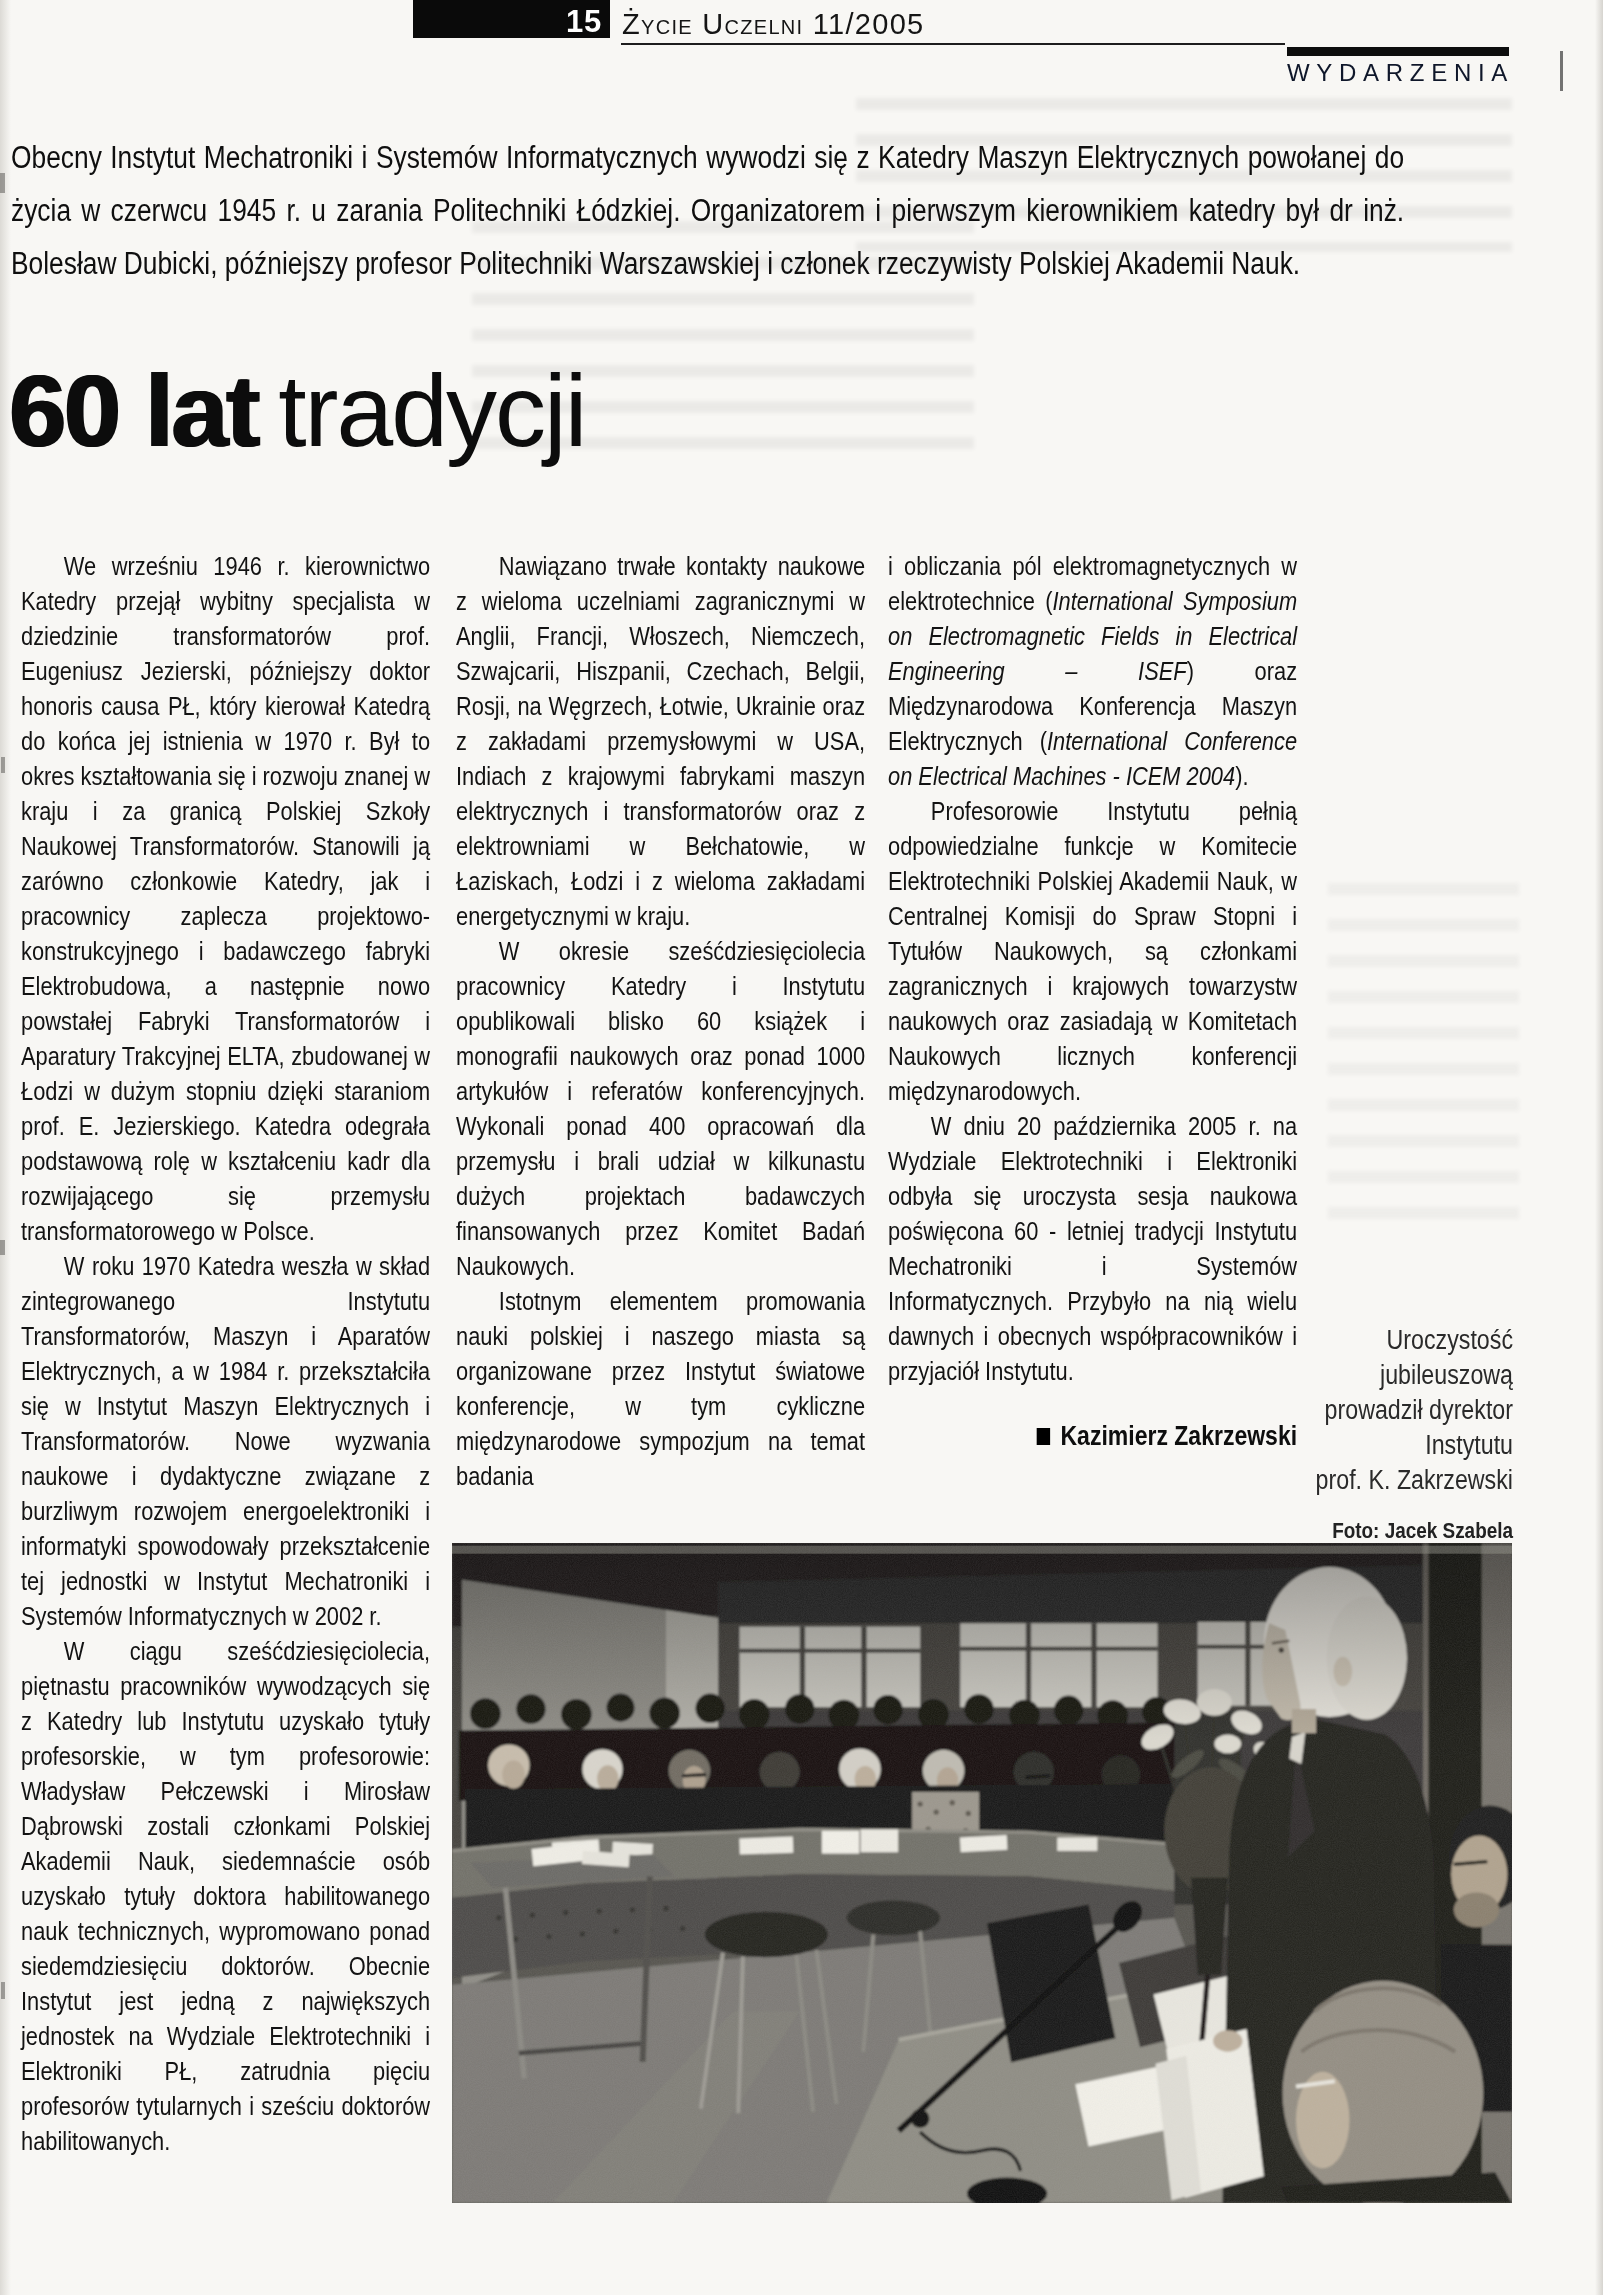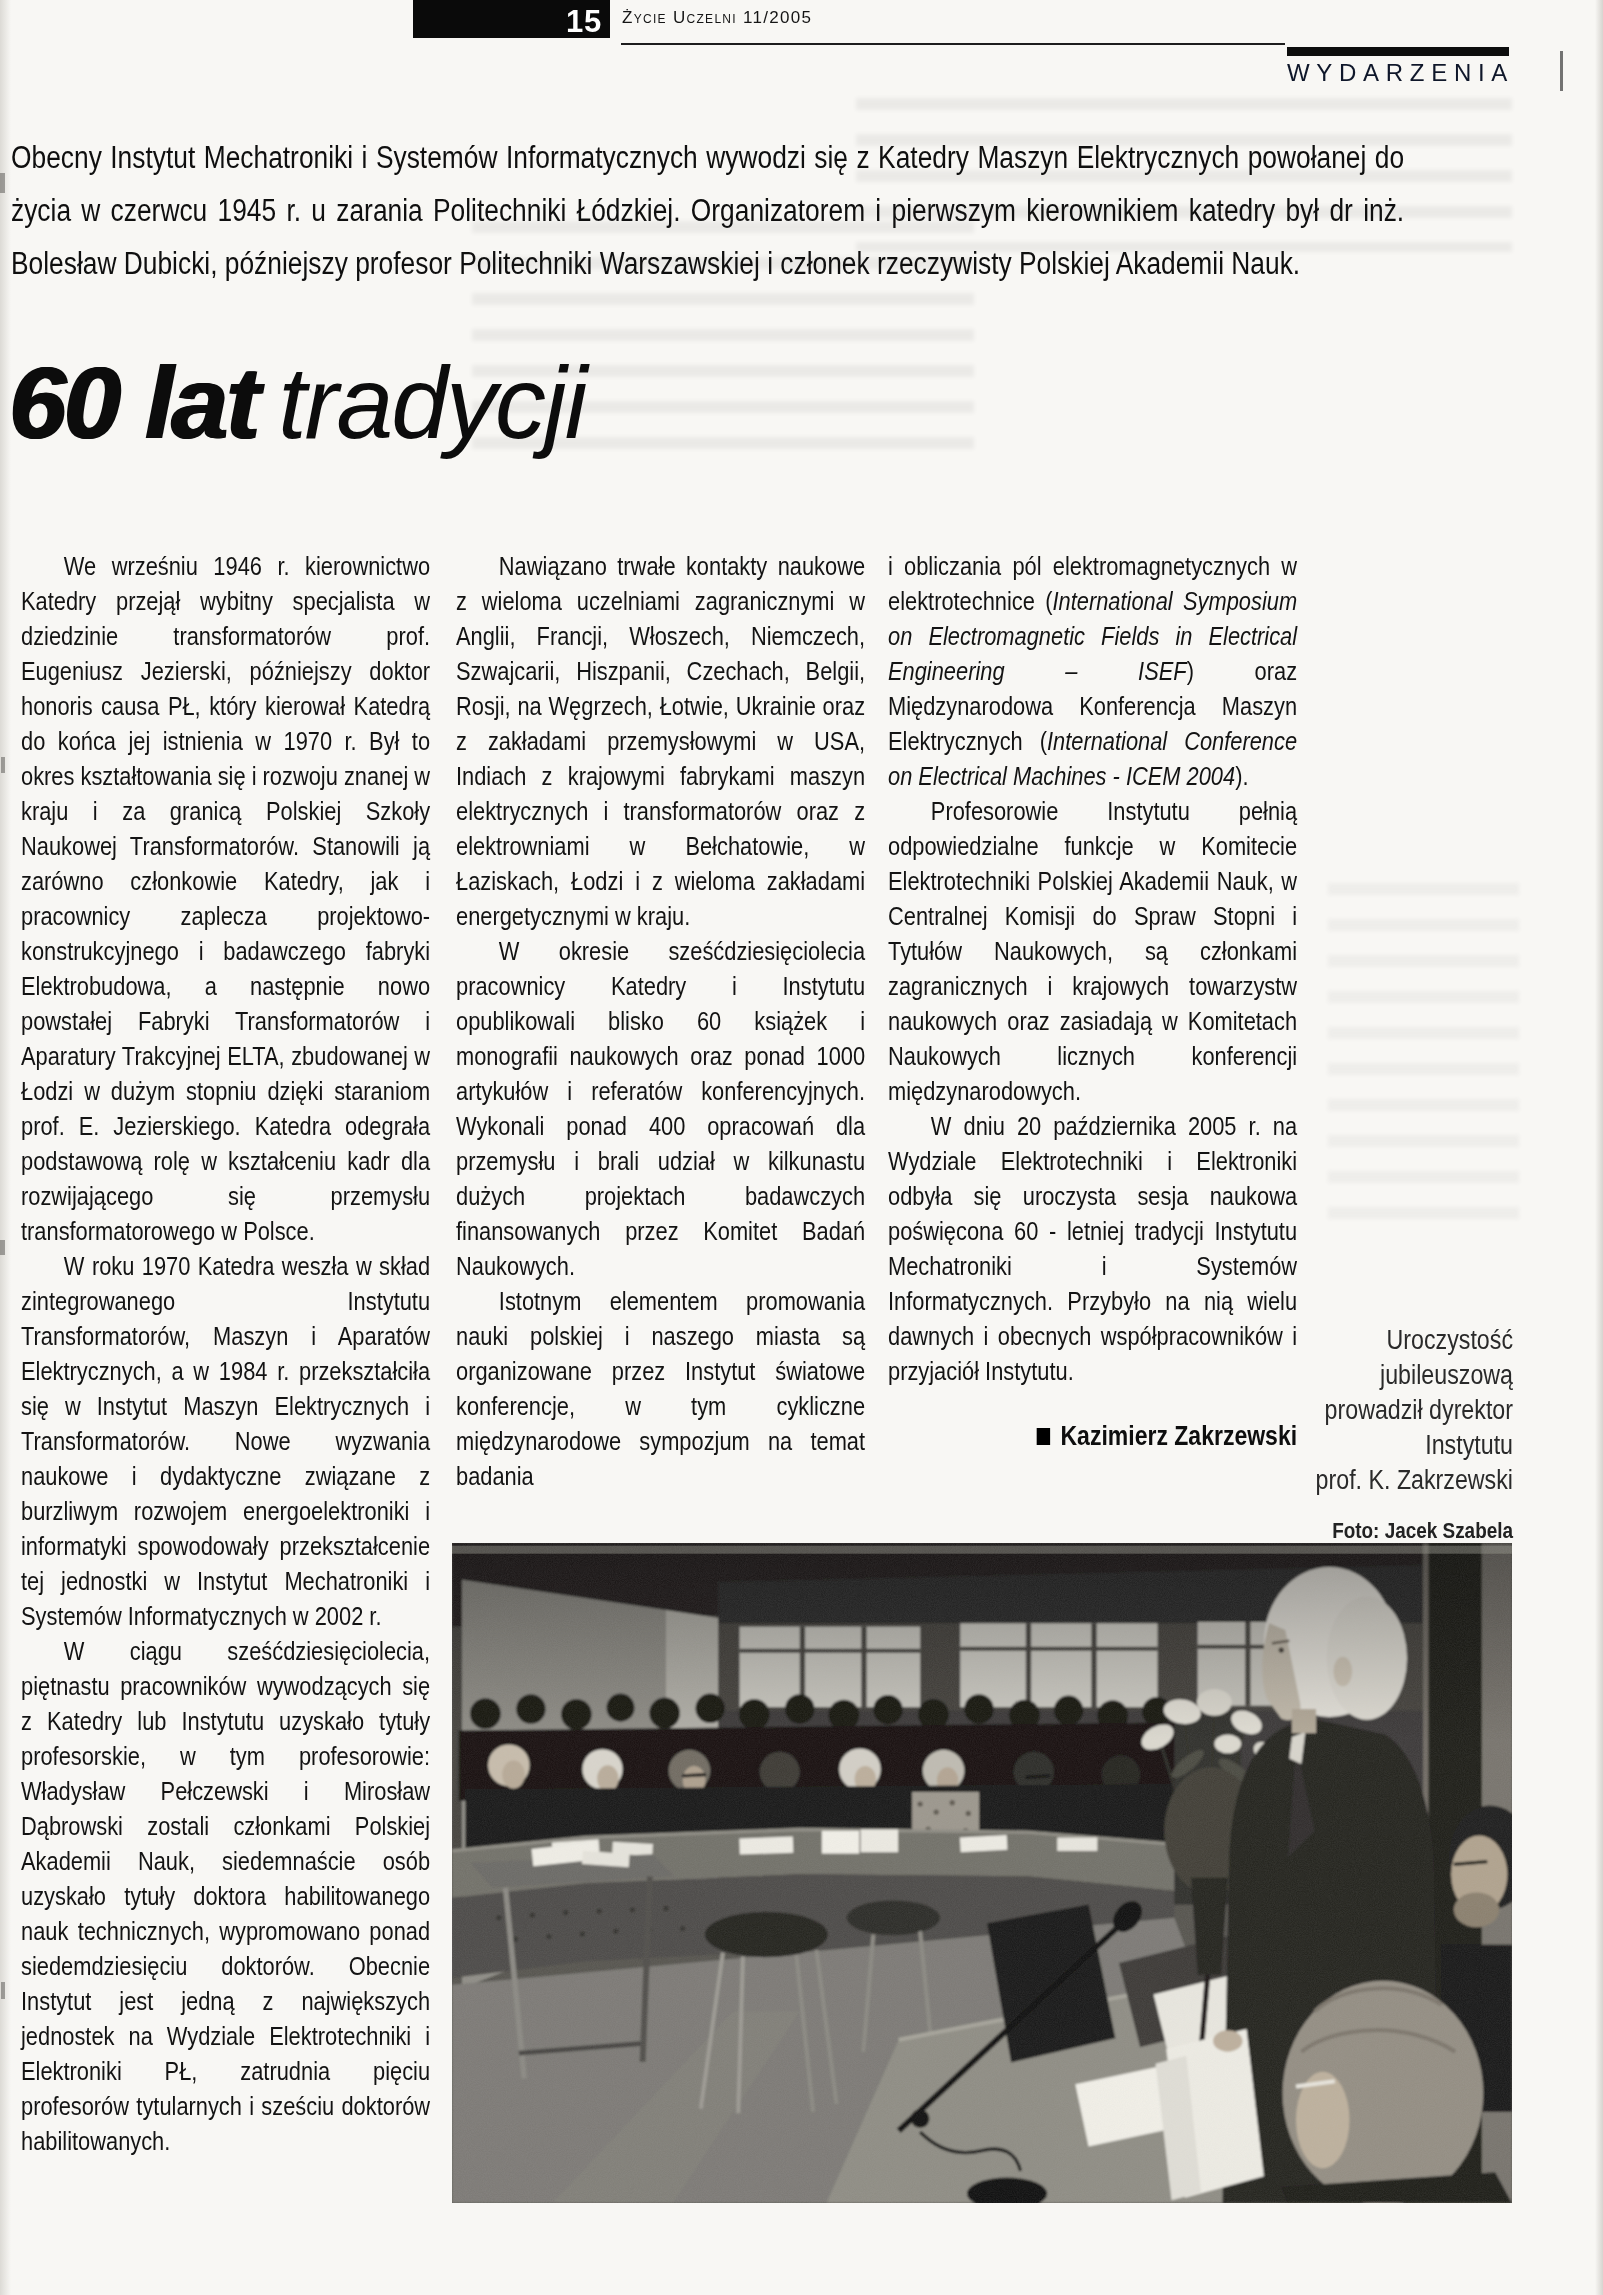--- a/index.html
+++ b/index.html
@@ -22,33 +22,33 @@
   .ghost{position:absolute;opacity:.07;filter:blur(2px);
     background:repeating-linear-gradient(180deg,#444 0 12px,transparent 12px 36px);}
   .g1{left:856px;top:98px;width:656px;height:154px;}
   .g2{left:472px;top:221px;width:502px;height:241px;}
   .g3{left:1328px;top:883px;width:191px;height:348px;opacity:.05;}
 
   
   .hdr-bar{position:absolute;left:413px;top:0;width:197px;height:38px;background:#0a0a0a;text-align:right;}
   .hdr-num{position:absolute;right:8px;bottom:0.7px;color:#ffffff;
     font-size:31px;font-weight:700;letter-spacing:0.7px;line-height:1;}
-  .hdr-journal{position:absolute;left:622px;top:8px;font-size:17px;
+  .hdr-journal{position:absolute;left:622px;top:8px;font-size:29px;
     font-variant:small-caps;letter-spacing:1.3px;color:#151515;}
   .hdr-rule{position:absolute;left:621px;top:43px;width:664px;height:2px;background:#1d1d1d;}
   .sec-bar{position:absolute;left:1287px;top:47px;width:222px;height:8.7px;background:#0d0d0d;}
   .sec-label{position:absolute;left:1287px;top:59px;width:227px;font-size:24px;
     letter-spacing:6.7px;color:#0f172a;white-space:nowrap;}
 
   
   .lead{position:absolute;left:10.7px;top:131px;width:1639px;margin:0;
     transform:scaleX(0.85);transform-origin:0 0;
     font-size:31px;line-height:53px;text-align:justify;color:#0f0f0f;}
-  .headline{position:absolute;left:9.4px;top:352px;margin:0;font-size:102px;
-    line-height:1;color:#0c0c0c;letter-spacing:-2px;font-weight:400;white-space:nowrap;font-style:italic;}
+  .headline{position:absolute;left:9.4px;top:360px;margin:0;font-size:102px;
+    line-height:1;color:#0c0c0c;letter-spacing:-2px;font-weight:400;white-space:nowrap;}
   .headline .hb{font-weight:700;text-shadow:1.3px 0 0 currentColor,-1.3px 0 0 currentColor;}
   .headline .hr{margin-left:20px;}
 
   
   .col{position:absolute;top:549px;width:487px;
     transform:scaleX(0.84);transform-origin:0 0;
     font-size:26px;line-height:35px;text-align:justify;color:#131313;}
   .col p{margin:0;text-indent:51px;}
   .col1{left:21.4px;}
   .col2{left:456px;}

